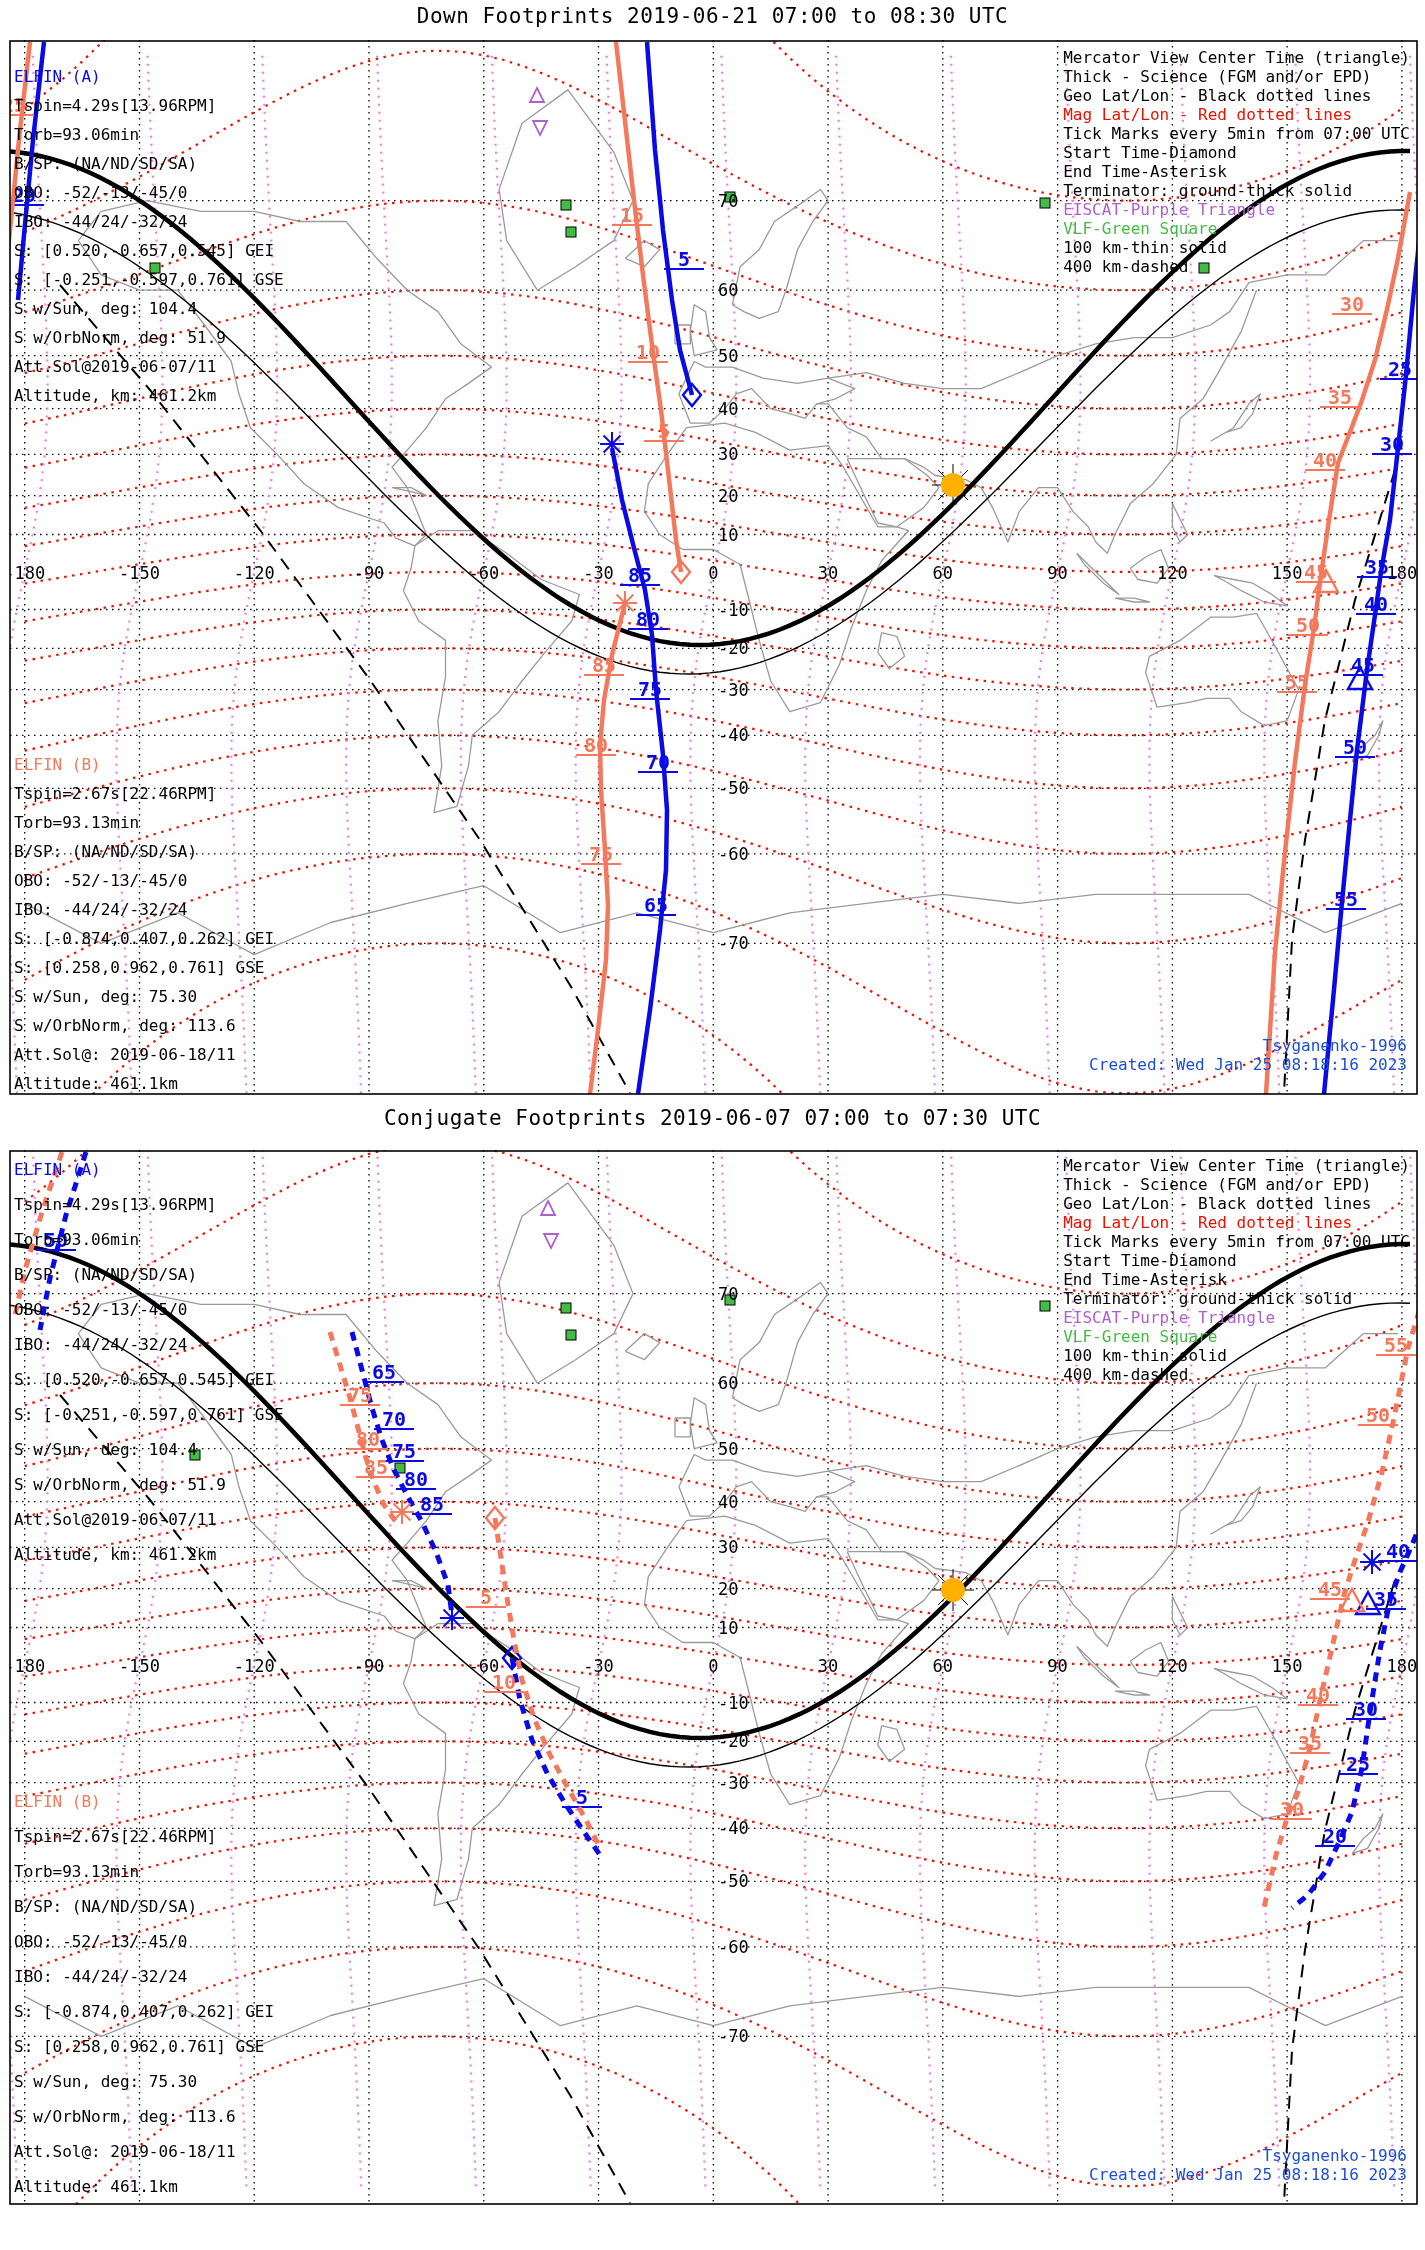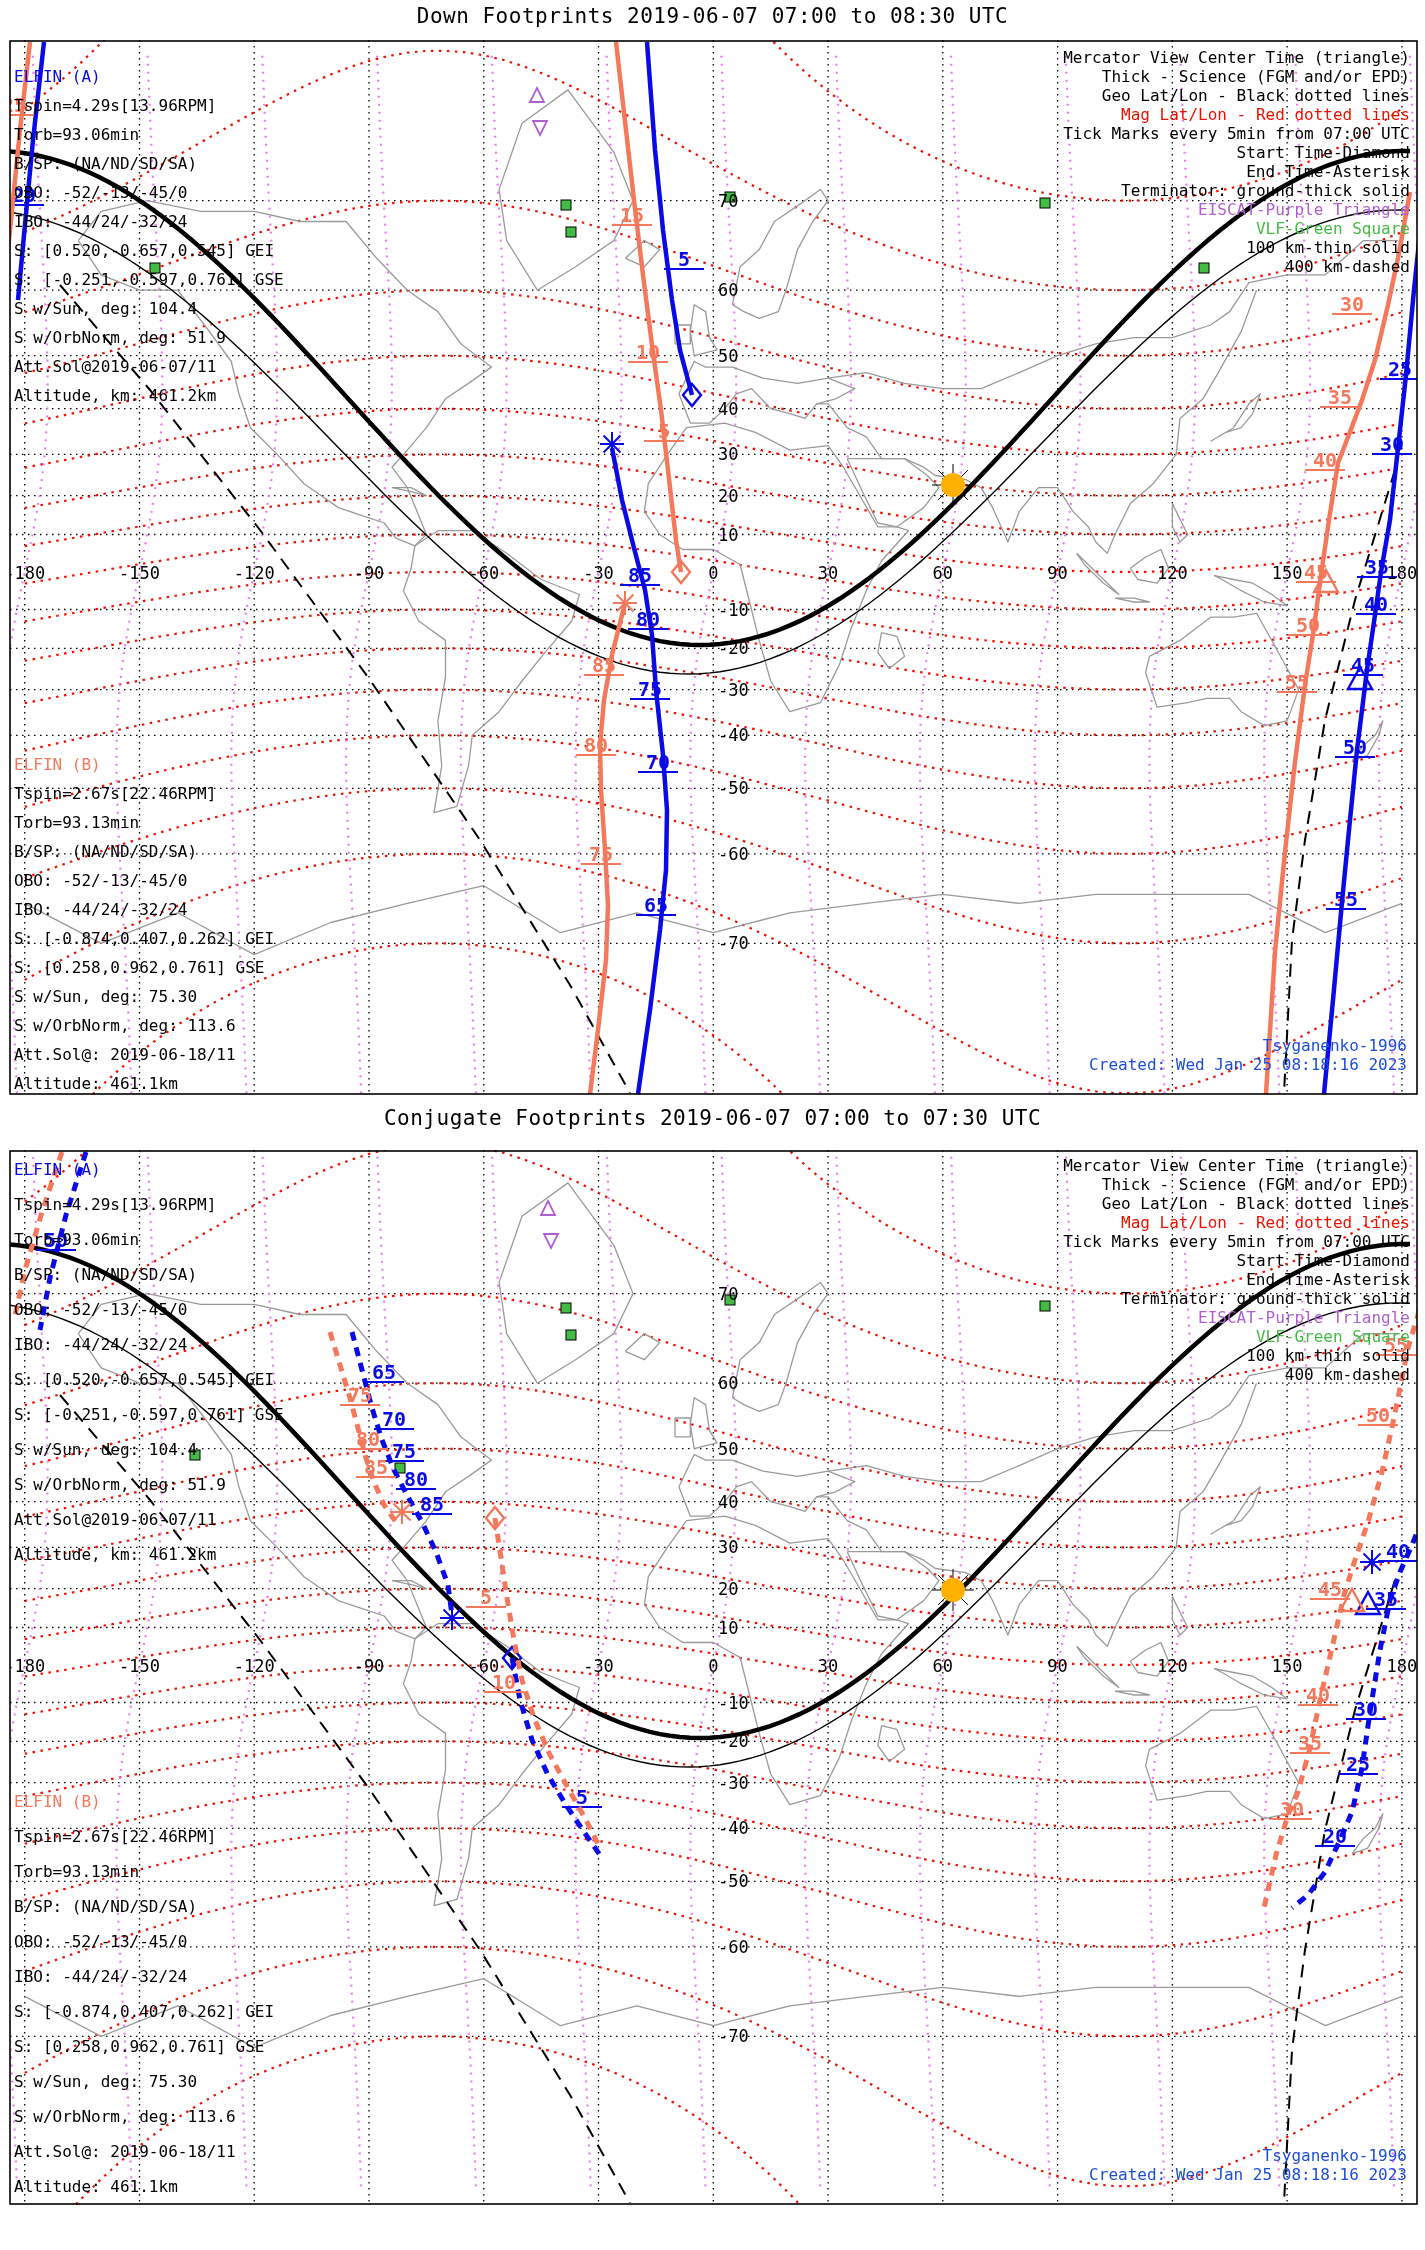--- a/index.html
+++ b/index.html
@@ -4,38 +4,38 @@
 <style>
   html,body{margin:0;padding:0;background:#fff;}
   body{width:1425px;height:2250px;position:relative;overflow:hidden;
        font-family:"DejaVu Sans Mono",monospace;}
   .ptitle{position:absolute;width:100%;text-align:center;
           font:21px "DejaVu Sans Mono",monospace;letter-spacing:.5px;color:#000;}
   .mapsvg{position:absolute;left:0;}
   .infoblock{position:absolute;font:16px "DejaVu Sans Mono",monospace;color:#000;
              white-space:pre;}
   .lh29{line-height:29px;} .lh35{line-height:35px;} .lh30{line-height:30px;} .lh28{line-height:28px;}
-  .legend{position:absolute;right:15px;text-align:right;font:16px "DejaVu Sans Mono",monospace;color:#000;}
+  .legend{position:absolute;right:15px;font:16px "DejaVu Sans Mono",monospace;color:#000;}
   .credits{position:absolute;right:18px;text-align:right;font:16px "DejaVu Sans Mono",monospace;color:#1d4ed8;}
   .geo{stroke:#000;stroke-width:1.3;stroke-dasharray:1.5 4.5;fill:none;}
   .mag{stroke:#ee1100;stroke-width:2.2;stroke-dasharray:2.5 5.5;fill:none;}
   .mlon{stroke:#ee7bee;stroke-width:2.2;stroke-dasharray:2 6;fill:none;}
   .coast{stroke:#9a9a9a;stroke-width:1.3;fill:none;stroke-linejoin:round;}
   .term-thick{stroke:#000;stroke-width:4.5;fill:none;}
   .term-thin{stroke:#000;stroke-width:1.4;fill:none;}
   .term-dashed{stroke:#000;stroke-width:2;stroke-dasharray:13 9;fill:none;}
   .ptri{stroke:#b05fd0;stroke-width:1.8;fill:none;}
   .tick{font:bold 20px "DejaVu Sans Mono",monospace;}
   .axis{font:17px "DejaVu Sans Mono",monospace;fill:#000;}
   .frame{fill:none;stroke:#000;stroke-width:1.6;}
 </style>
 </head>
 <body>
 
-<div class="ptitle" style="top:4px">Down Footprints 2019-06-07 07:00 to 08:30 UTC</div>
+<div class="ptitle" style="top:4px">Down Footprints 2019-06-21 07:00 to 08:30 UTC</div>
 <svg id="map-0" class="mapsvg" style="top:40px" width="1425" height="1056">
     <defs>
       <clipPath id="clip0">
         <rect x="10" y="0" width="1407" height="1056"></rect>
       </clipPath>
     </defs>
     <g clip-path="url(#clip0)">
       <line x1="10" y1="160.6" x2="1417" y2="160.6" class="geo"></line>
       <line x1="10" y1="250.2" x2="1417" y2="250.2" class="geo"></line>
       <line x1="10" y1="315.7" x2="1417" y2="315.7" class="geo"></line>

